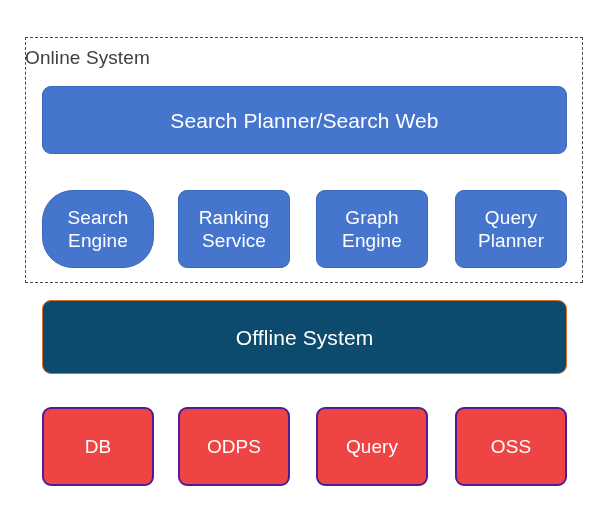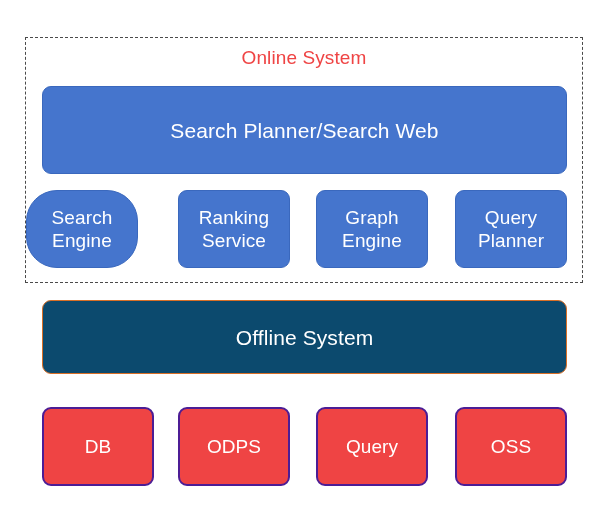--- a/index.html
+++ b/index.html
@@ -34,24 +34,23 @@
     border: 1.4px dashed #4a4a4a;
     box-sizing: border-box;
     background: transparent;
   }
 
   .group-title {
     position: absolute;
     left: 25px;
     top: 45px;
     width: 558px;
-    text-align: center;
     font-size: 19px;
     line-height: 26px;
-    color: #ef4444;
+    color: #404040;
     letter-spacing: 0.1px;
     white-space: nowrap;
   }
 
   
   .node {
     position: absolute;
     box-sizing: border-box;
     border-radius: 9px;
     display: flex;
@@ -68,27 +67,27 @@
 
   .node.blue   { background: #4575cd; border: 1px solid #3a68bd; }
   .node.orange { background: #0c4a6e; border: 1px solid #d96f26; }
   .node.green  { background: #ef4444; border: 2px solid #4c1d95; }
 
   
   .banner {
     left: 42px;
     top: 86px;
     width: 525px;
-    height: 88px;
+    height: 68px;
     font-size: 21px;
   }
 
   
   .svc { top: 190px; width: 112px; height: 78px; }
-  .svc-1 { left: 26px; border-radius: 31px; }
+  .svc-1 { left: 42px; border-radius: 31px; }
   .svc-2 { left: 178px; }
   .svc-3 { left: 316px; }
   .svc-4 { left: 455px; }
 
   
   .offline {
     left: 42px;
     top: 300px;
     width: 525px;
     height: 74px;

